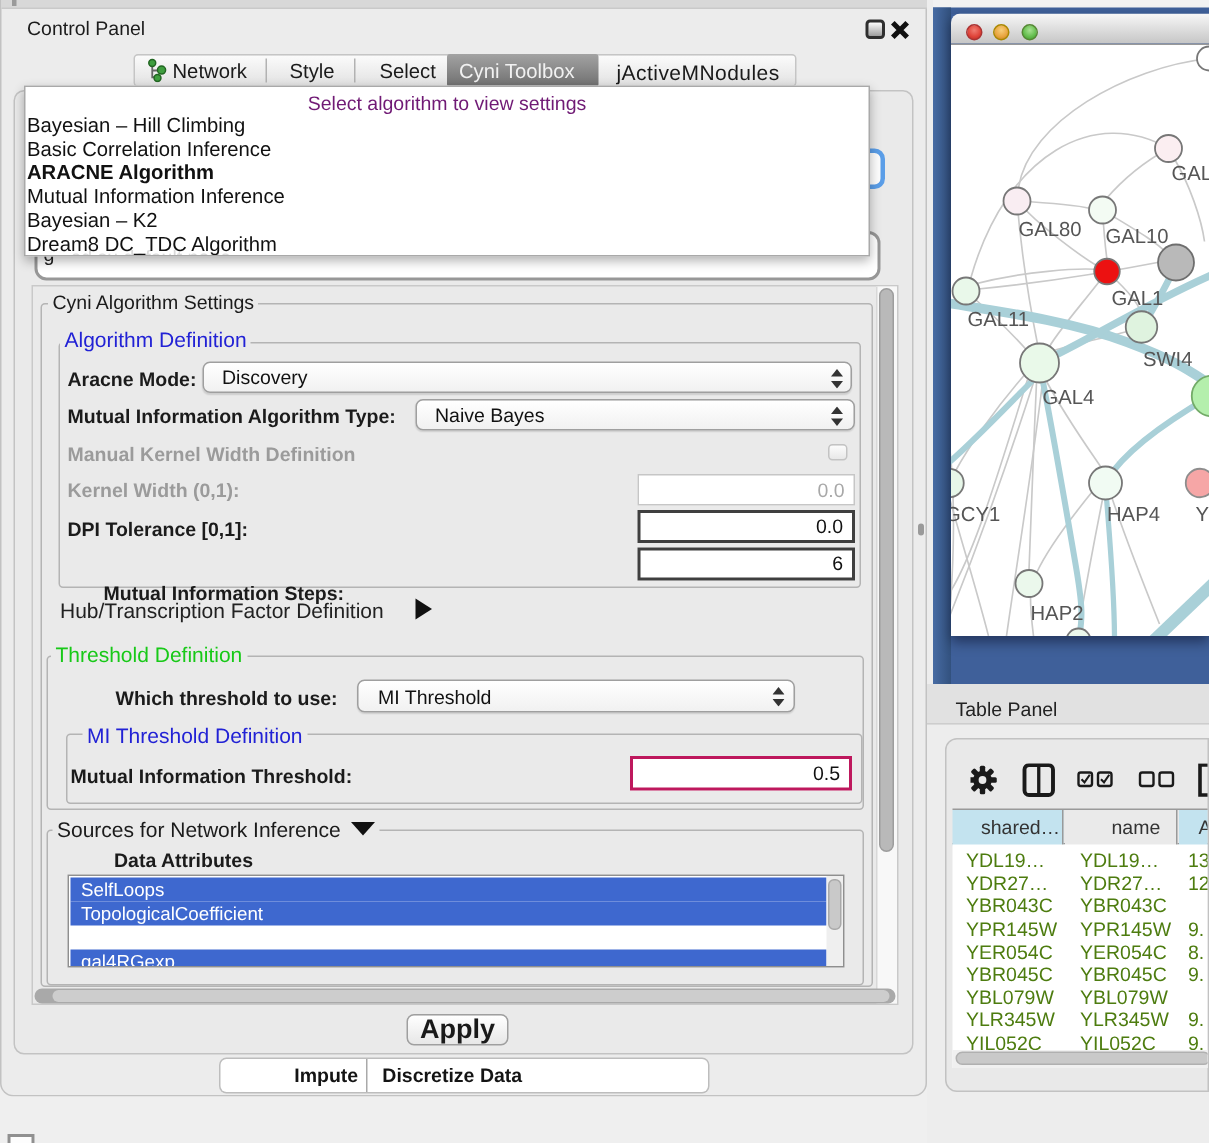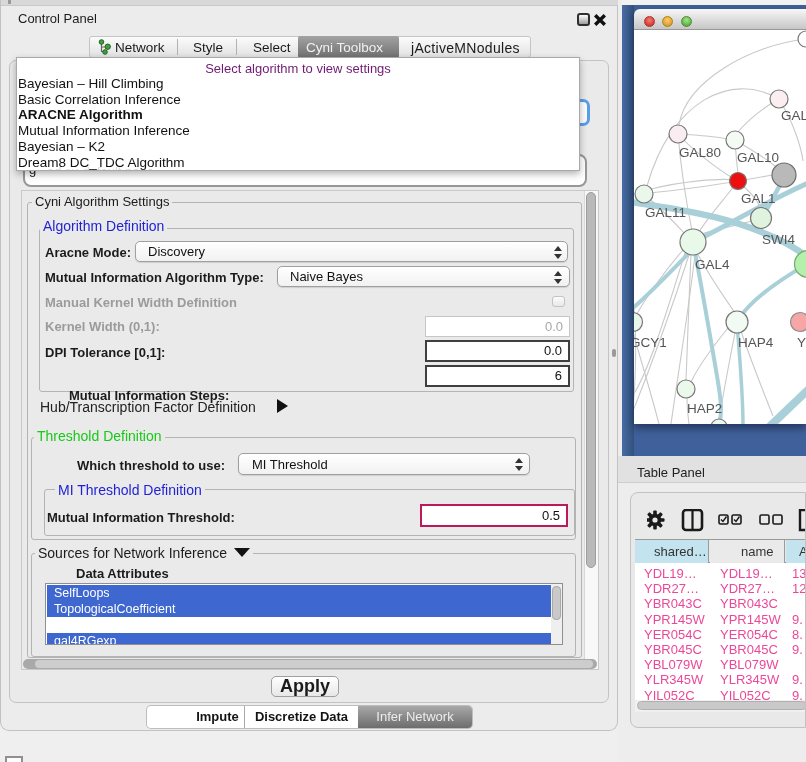--- a/index.html
+++ b/index.html
@@ -124,21 +124,20 @@
     <div class="abs" style="left:505px;top:0;width:12px;height:71px;background:#efefef;"></div>
     <div class="abs" style="left:506px;top:2px;width:9px;height:34px;background:#c9c9c9;border:1px solid #a9a9a9;border-radius:4px;"></div>
   </div>
 
   <div class="abs" style="left:270px;top:676px;width:68px;height:21px;background:linear-gradient(180deg,#ffffff,#e7e7e7);border:1px solid #9f9f9f;border-radius:5px;text-align:center;font-size:18px;font-weight:bold;color:#1a1a1a;line-height:19px;">Apply</div>
 
   <div class="abs" style="left:146px;top:706px;width:325px;height:22px;background:#fff;border-radius:4px;box-shadow:0 0 0 1px #bdbdbd;overflow:hidden;">
     <div class="abs" style="left:0;top:0;width:97px;height:22px;text-align:center;font-size:13px;font-weight:bold;color:#141414;line-height:22px;padding-left:44px;">Impute Data</div>
     <div class="abs" style="left:97px;top:0;width:1px;height:22px;background:#a9a9a9;"></div>
     <div class="abs" style="left:98px;top:0;width:113px;height:22px;text-align:center;font-size:13px;font-weight:bold;color:#141414;line-height:22px;">Discretize Data</div>
-    <div class="abs" style="left:211px;top:0;width:114px;height:22px;background:linear-gradient(180deg,#a8a8a8,#6d6d6d);text-align:center;font-size:13px;color:#ededed;line-height:22px;">Infer Network</div>
   </div>
 </div>
 
 <div class="abs" style="left:612px;top:349px;width:4px;height:8px;background:#9a9a9a;border-radius:2px;"></div>
 
 <div class="abs" style="left:5px;top:756px;width:18px;height:12px;border:2px solid #909090;background:#fdfdfd;"></div>
 
 <div class="abs" style="left:16px;top:57px;width:564px;height:114px;background:#fff;border:1px solid #a9a9a9;box-shadow:0 3px 7px rgba(0,0,0,0.30);z-index:50;overflow:hidden;">
   <div class="abs" style="left:0;top:3px;width:100%;text-align:center;font-size:13px;color:#701a75;">Select algorithm to view settings</div>
   <div class="abs" style="left:30px;top:106px;font-size:13px;color:rgba(130,130,130,0.30);">ed su default node</div>
@@ -280,21 +279,21 @@
 
       <path d="M153 1 L163 1 L167 6 L167 21 L153 21 Z" fill="none" stroke="#1a1a1a" stroke-width="2.4"></path>
     </svg>
 
     <div class="abs" style="left:4px;top:46px;width:172px;height:24px;border-top:1px solid #9a9a9a;border-bottom:1px solid #9a9a9a;">
       <div class="abs" style="left:0;top:0;width:74px;height:24px;background:#c3e3ef;border-right:1px solid #9a9a9a;font-size:13px;color:#333;line-height:23px;padding-left:19px;">shared…</div>
       <div class="abs" style="left:75px;top:0;width:75px;height:24px;background:#eaeaea;border-right:1px solid #9a9a9a;font-size:13px;color:#333;line-height:23px;padding-left:31px;">name</div>
       <div class="abs" style="left:151px;top:0;width:21px;height:24px;background:#c3e3ef;font-size:13px;color:#333;line-height:23px;padding-left:13px;">A</div>
     </div>
 
-    <div class="abs" style="left:4px;top:70px;width:172px;height:149px;background:#fff;overflow:hidden;font-size:13px;color:#ec4899;text-decoration:underline;">
+    <div class="abs" style="left:4px;top:70px;width:172px;height:149px;background:#fff;overflow:hidden;font-size:13px;color:#4d7c0f;text-decoration:underline;">
       <div class="abs" style="left:9px;top:3px;line-height:15.2px;">YDL19…<br>YDR27…<br>YBR043C<br>YPR145W<br>YER054C<br>YBR045C<br>YBL079W<br>YLR345W<br>YIL052C</div>
       <div class="abs" style="left:85px;top:3px;line-height:15.2px;">YDL19…<br>YDR27…<br>YBR043C<br>YPR145W<br>YER054C<br>YBR045C<br>YBL079W<br>YLR345W<br>YIL052C</div>
       <div class="abs" style="left:157px;top:3px;line-height:15.2px;">13<br>12<br><br>9.<br>8.<br>9.<br><br>9.<br>9.</div>
     </div>
 
     <div class="abs" style="left:4px;top:207px;width:172px;height:12px;background:#f0f0f0;"></div>
     <div class="abs" style="left:6px;top:208px;width:170px;height:9px;background:#c9c9c9;border:1px solid #b0b0b0;border-radius:5px;"></div>
   </div>
 </div>
 

